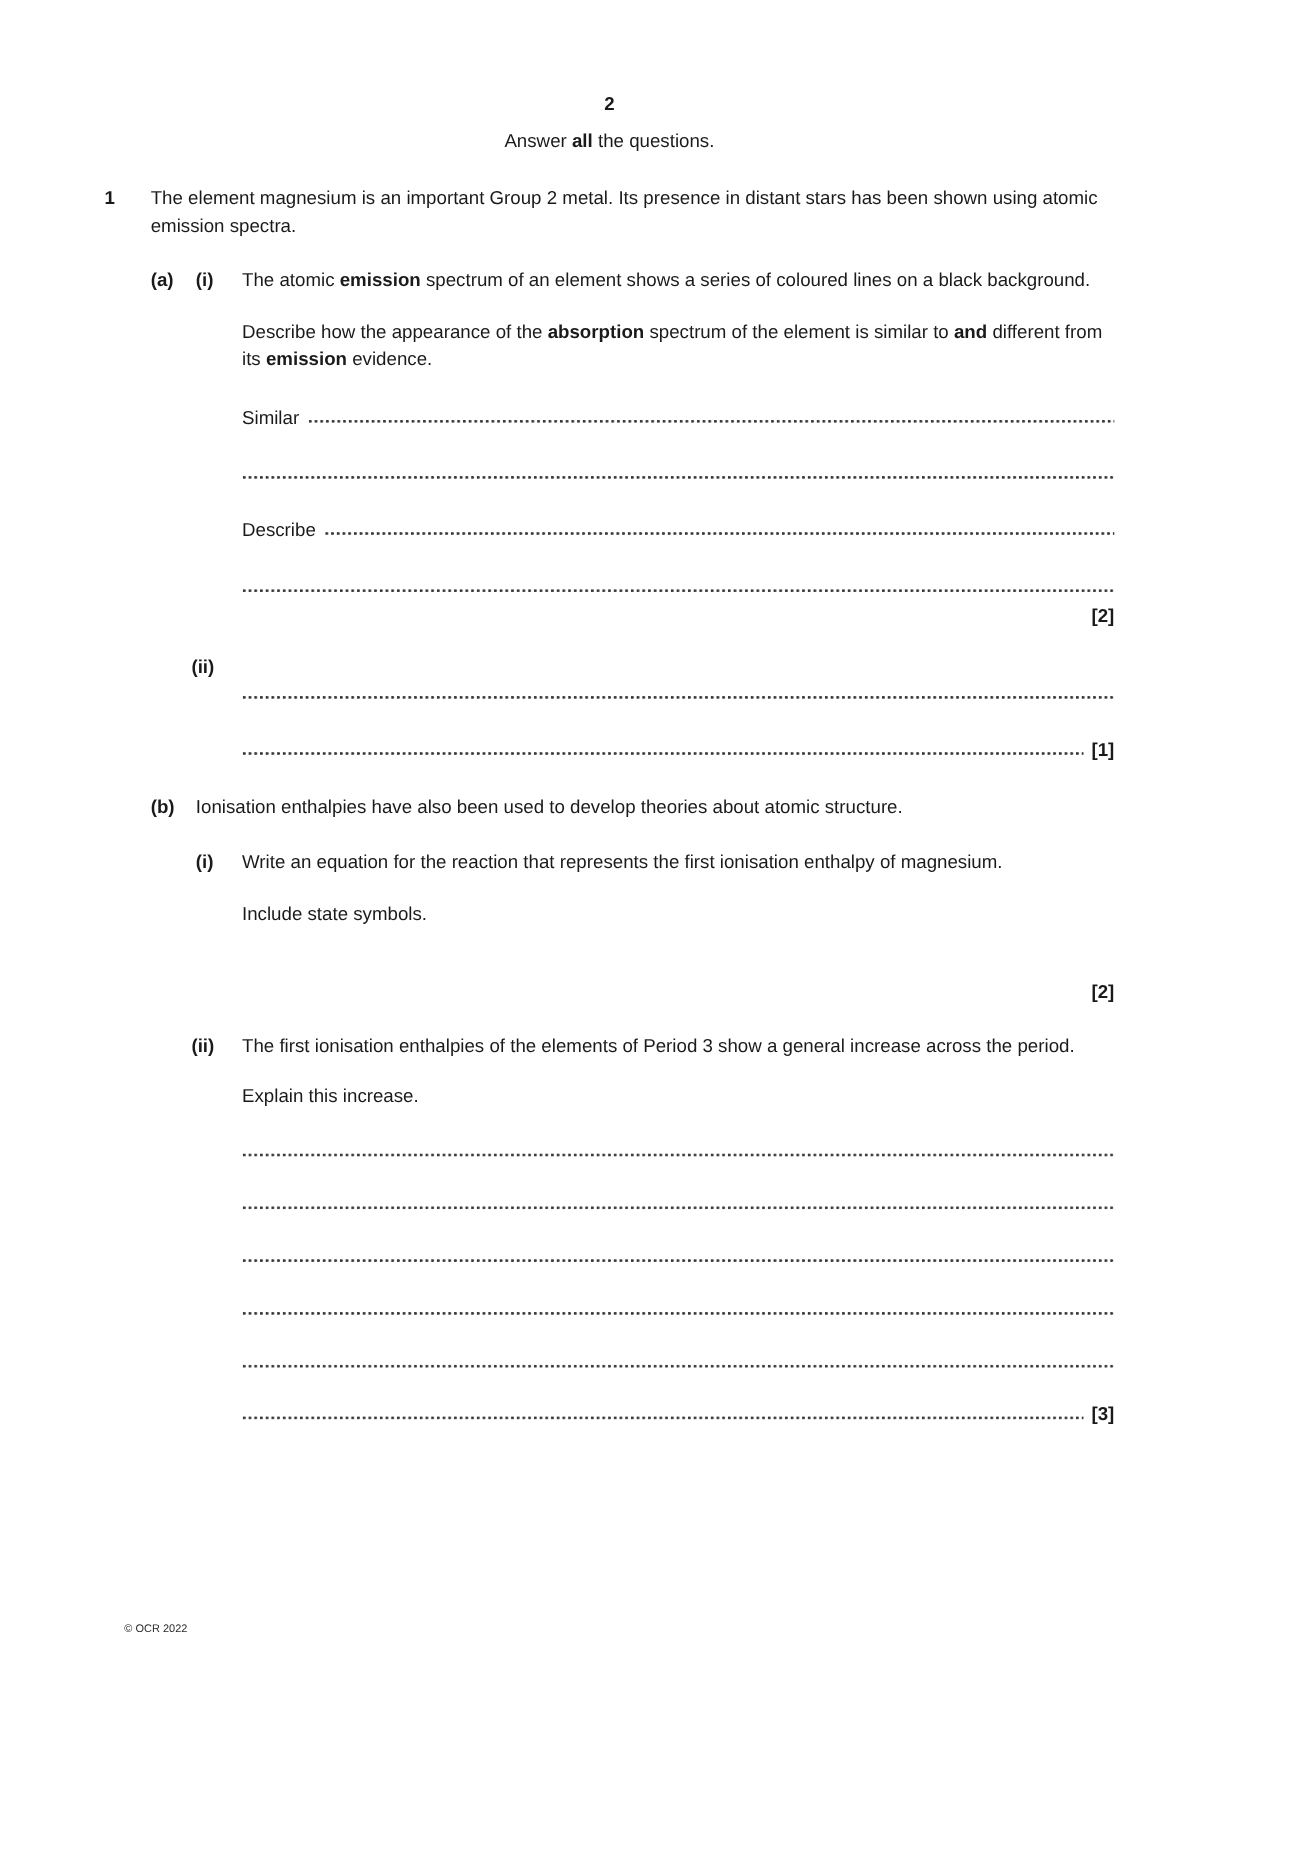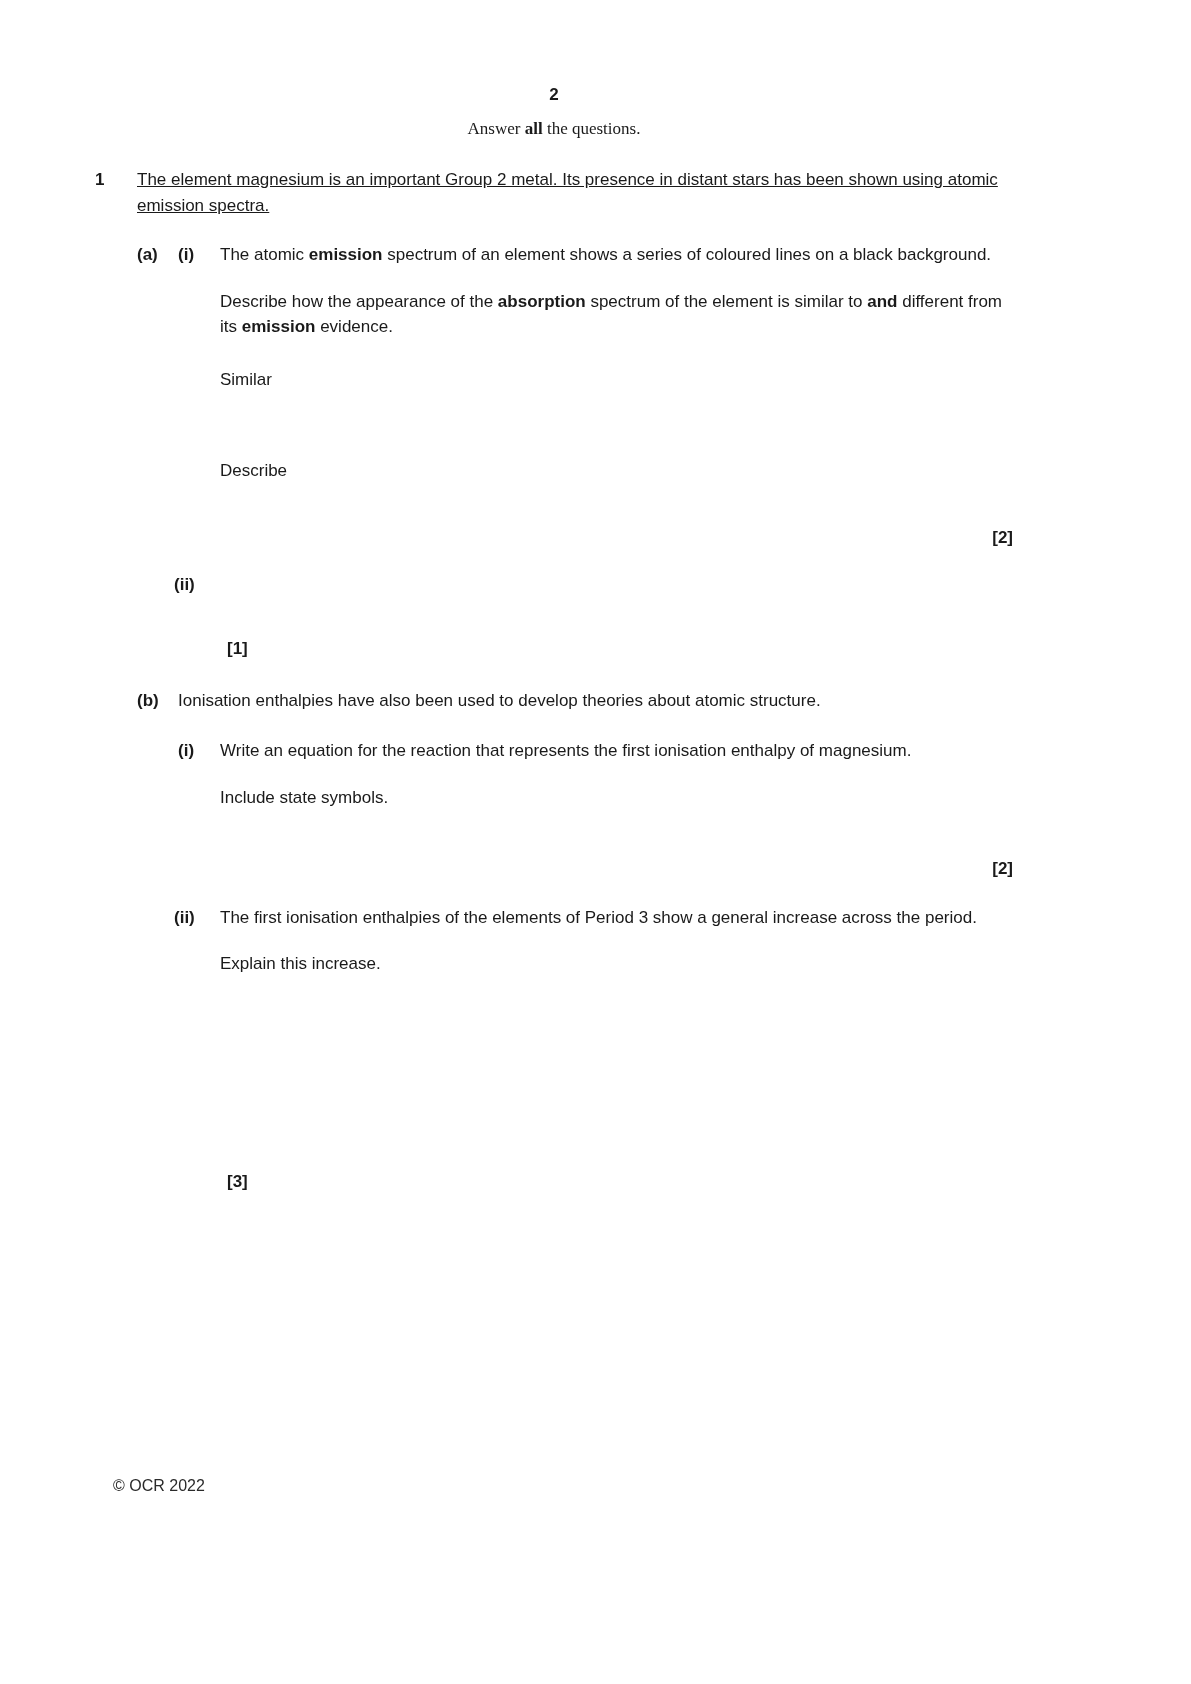--- a/index.html
+++ b/index.html
@@ -14,54 +14,54 @@
     height: 1684px;
     background: #ffffff;
     padding: 82px 178px 0 95px;
     font-size: 17px;
     line-height: 1.5;
   }
   .b { font-weight: bold; }
   .center { text-align: center; }
 
   .page-num { font-weight: bold; }
-  .instruction { margin-top: 8px; font-family: Liberation Serif, serif; }
+  .instruction { margin-top: 8px; }
 
   .q-row { display: flex; margin-top: 26px; }
   .q-num { width: 42px; flex: 0 0 42px; font-weight: bold; }
-  .q-body { flex: 1; text-decoration: underline; }
+  .q-body { flex: 1; }
 
   .part-row { display: flex; margin-top: 24px; }
   .lbl-a { width: 41px; flex: 0 0 41px; font-weight: bold; }
   .lbl-i { width: 42px; flex: 0 0 42px; font-weight: bold; }
   .part-body { flex: 1; }
 
   .para { margin-top: 21px; }
 
-  .ans-row { display: flex; align-items: flex-start; margin-top: 29px; flex-direction: column; }
+  .ans-row { display: flex; align-items: center; margin-top: 29px; }
   .ans-row.first { margin-top: 27px; }
   .dots {
     flex: 1;
     height: 15px;
     background-image: radial-gradient(circle at 2px 2px, #3b3b3b 1.15px, transparent 1.6px);
     background-size: 5.2px 4px;
     background-repeat: repeat-x;
     background-position: left bottom;
     margin-bottom: 4px;
   }
   .dots.after-label { margin-left: 8px; }
   .marks { font-weight: bold; margin-left: 7px; white-space: nowrap; }
   .marks-line { text-align: right; font-weight: bold; margin-top: 4px; }
   .marks-gap { text-align: right; font-weight: bold; margin-top: 46px; }
 
   .footer {
     position: absolute;
     left: 113px;
     top: 1474px;
-    font-size: 16px;
+    font-size: 10px;
     color: #2a2a2a;
   }
 </style>
 </head>
 <body>
 
 <div class="page">
 
   <div class="page-num center">2</div>
 

